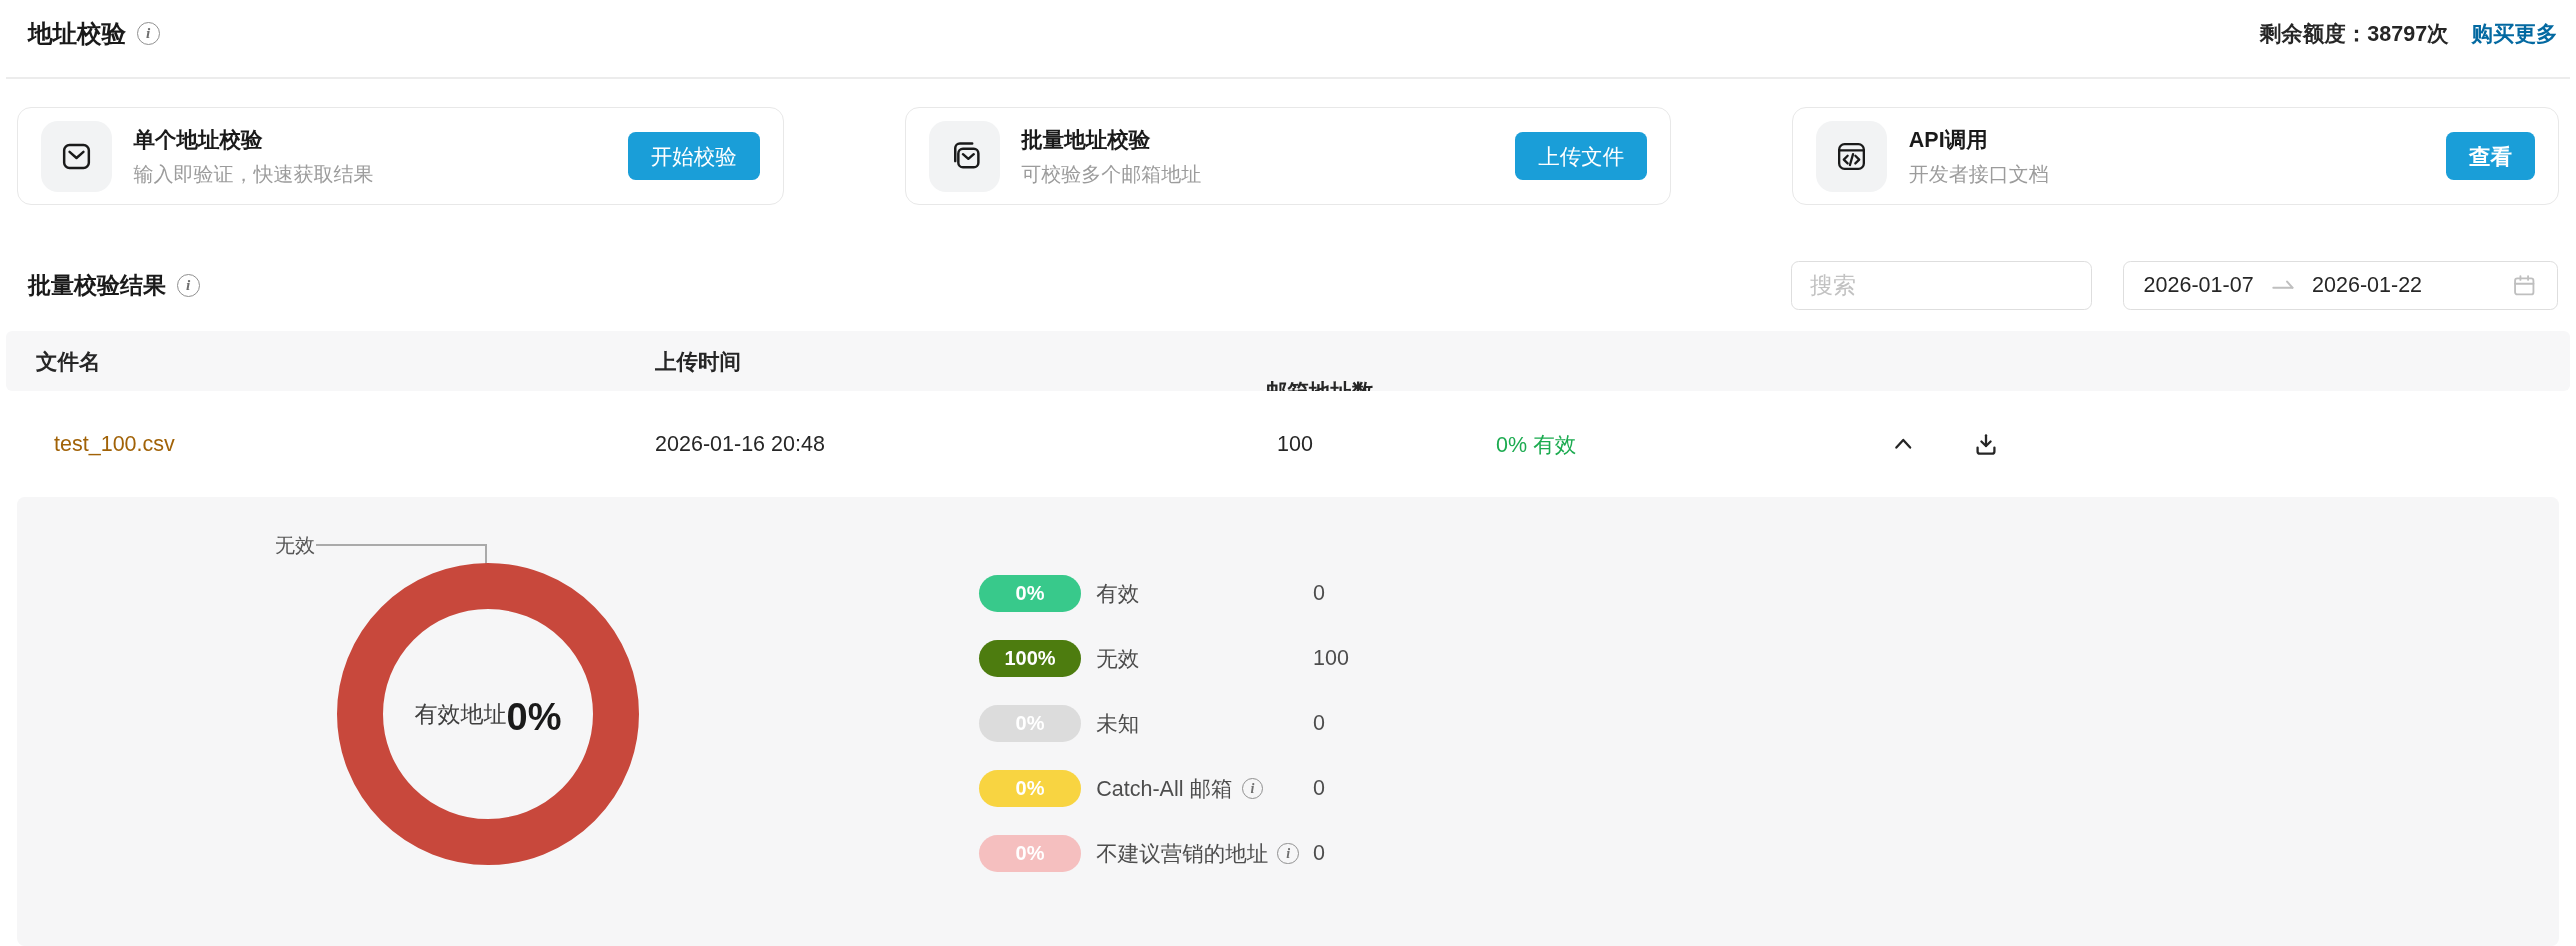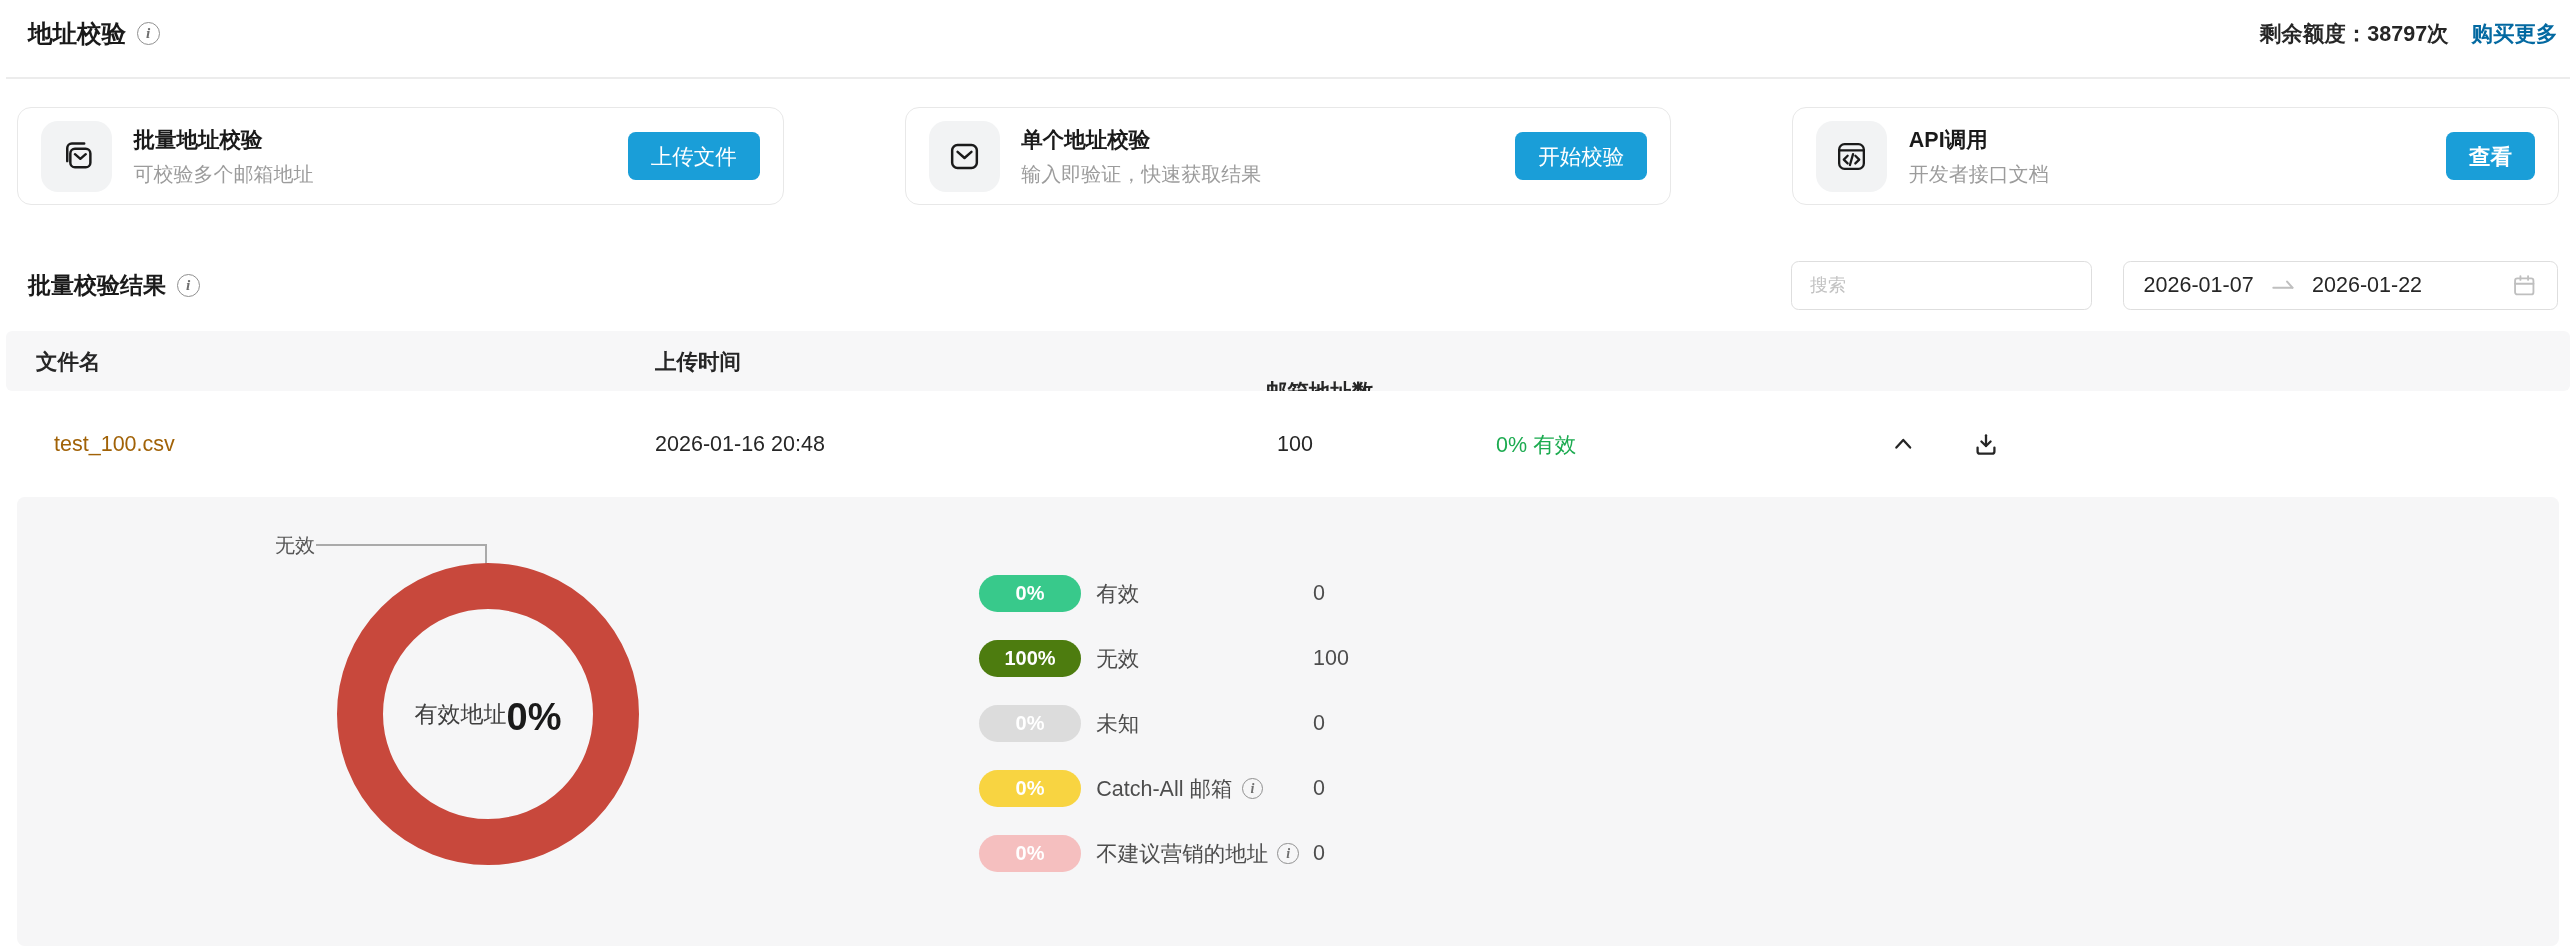--- a/index.html
+++ b/index.html
@@ -36,21 +36,21 @@
          color:#fff; font-size:21.5px; font-weight:500; font-family:inherit;
          display:flex; align-items:center; justify-content:center; cursor:pointer; flex:none; }
 
   
   .toolbar { position:absolute; top:259px; left:28px; right:18.4px; height:52px;
              display:flex; align-items:center; }
   .results-title { font-size:23px; font-weight:700; color:#1a1a1a; }
   .toolbar-right { margin-left:auto; display:flex; align-items:center; gap:31px; }
   .search-box { width:301px; height:49px; border:1.5px solid #dedede; border-radius:7.7px;
                 display:flex; align-items:center; padding:0 18.4px; background:#fff; }
-  .search-box input { border:none; outline:none; width:100%; font-size:18px;
+  .search-box input { border:none; outline:none; width:100%; font-size:23px;
                       font-family:inherit; color:#1d4ed8; background:transparent; }
   .search-box input::placeholder { color:#c2c2c2; }
   .date-box { width:435px; height:49px; border:1.5px solid #dedede; border-radius:7.7px;
               display:flex; align-items:center; padding:0 20px; gap:17px;
               font-size:21.5px; color:#262626; background:#fff; cursor:pointer; }
   .date-cal { margin-left:auto; }
 
   
   .table-head { position:absolute; top:331px; left:6.1px; right:6.1px; height:60px;
                 background:#f7f7f8; border-radius:6.1px; }
@@ -102,44 +102,44 @@
     <span class="buy-more" style="color: #0369a1;">购买更多</span>
   </div>
 </div>
 <div class="divider"></div>
 
 <div class="cards">
 
   <div class="card">
     <div class="card-icon">
       <svg width="37" height="37" viewBox="0 0 48 48" fill="none" stroke="#1a1a1a" stroke-width="3.2" stroke-linecap="round" stroke-linejoin="round">
+        <rect x="8" y="9" width="32" height="30" rx="7"></rect>
+        <polyline points="15,18 24,26 33,18"></polyline>
+      </svg>
+    </div>
+    <div class="card-text">
+      <div class="card-title">单个地址校验</div>
+      <div class="card-desc">输入即验证，快速获取结果</div>
+    </div>
+    <button class="btn" style="background-color: rgb(26, 158, 216);">开始校验</button>
+  </div>
+
+  <div class="card">
+    <div class="card-icon">
+      <svg width="37" height="37" viewBox="0 0 48 48" fill="none" stroke="#1a1a1a" stroke-width="3.2" stroke-linecap="round" stroke-linejoin="round">
         <path d="M12 30 L12 13 a6 6 0 0 1 6 -6 L34 7"></path>
         <rect x="16" y="14" width="26" height="24" rx="6" fill="#f2f3f4"></rect>
         <polyline points="22,21 29,27 36,21"></polyline>
       </svg>
     </div>
     <div class="card-text">
       <div class="card-title">批量地址校验</div>
       <div class="card-desc">可校验多个邮箱地址</div>
     </div>
     <button class="btn" style="background-color: rgb(26, 158, 216);">上传文件</button>
-  </div>
-
-  <div class="card">
-    <div class="card-icon">
-      <svg width="37" height="37" viewBox="0 0 48 48" fill="none" stroke="#1a1a1a" stroke-width="3.2" stroke-linecap="round" stroke-linejoin="round">
-        <rect x="8" y="9" width="32" height="30" rx="7"></rect>
-        <polyline points="15,18 24,26 33,18"></polyline>
-      </svg>
-    </div>
-    <div class="card-text">
-      <div class="card-title">单个地址校验</div>
-      <div class="card-desc">输入即验证，快速获取结果</div>
-    </div>
-    <button class="btn" style="background-color: rgb(26, 158, 216);">开始校验</button>
   </div>
 
   <div class="card">
     <div class="card-icon">
       <svg width="37" height="37" viewBox="0 0 48 48" fill="none" stroke="#1a1a1a" stroke-width="3" stroke-linecap="round" stroke-linejoin="round">
         <rect x="8" y="8" width="32" height="32" rx="7"></rect>
         <line x1="8" y1="16" x2="40" y2="16"></line>
         <polyline points="19,23 14,28 19,33"></polyline>
         <polyline points="29,23 34,28 29,33"></polyline>
         <line x1="26" y1="21" x2="22" y2="35"></line>

